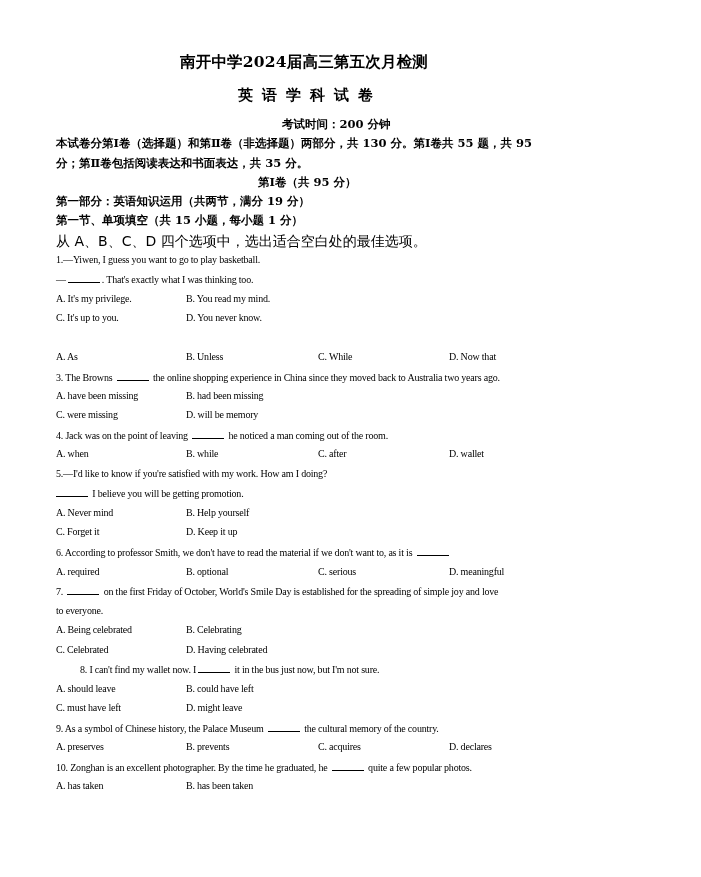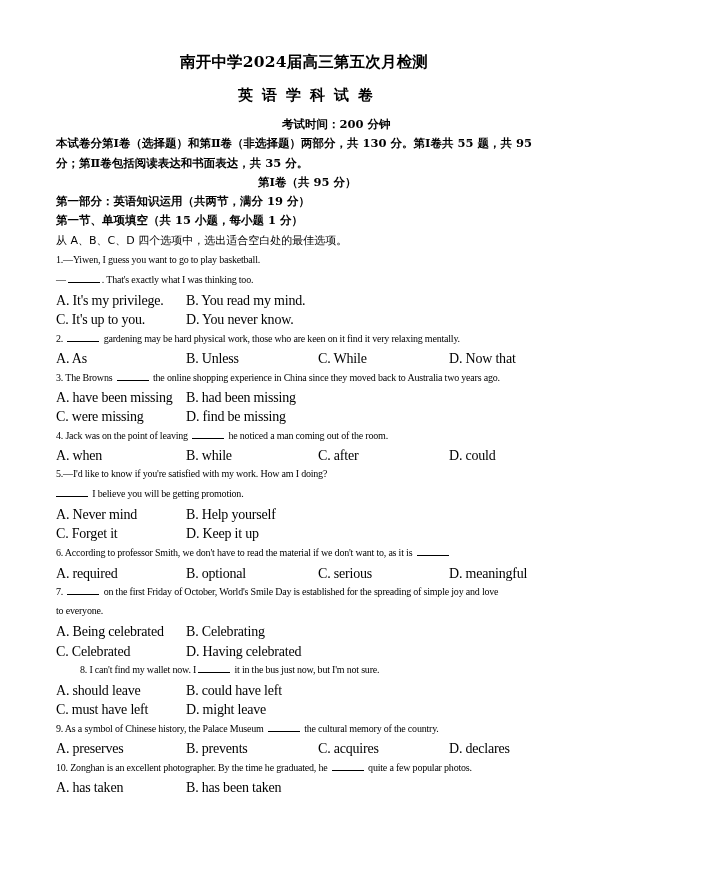--- a/index.html
+++ b/index.html
@@ -15,29 +15,29 @@
       font-family: Liberation Mono, monospace;
       font-size: 15px; font-weight: bold; letter-spacing: 9px; white-space: nowrap;
     }
     .bold-line {
       position: absolute; white-space: nowrap;
       font-family: "DejaVu Serif", "Liberation Serif", serif;
       font-size: 11.5px; font-weight: bold;
     }
     .inst {
       position: absolute; left: 56px; top: 233px; white-space: nowrap;
-      font-family: "DejaVu Sans", "Liberation Sans", sans-serif; font-size: 11px;
+      font-family: "DejaVu Sans", "Liberation Sans", sans-serif; font-size: 14px;
     }
     .line {
       position: absolute; left: 56px; white-space: nowrap;
       font-family: "Liberation Serif", "DejaVu Serif", serif;
       font-size: 10px; letter-spacing: -0.2px;
     }
     .opt { position: absolute; white-space: nowrap;
-      font-family: "Liberation Serif", "DejaVu Serif", serif; font-size: 14px; letter-spacing: -0.2px; }
+      font-family: "Liberation Serif", "DejaVu Serif", serif; font-size: 10px; letter-spacing: -0.2px; }
     .blank { display: inline-block; width: 32px; border-bottom: 1px solid #000; height: 9px; vertical-align: baseline; margin: 0 2px; }
     .blank.lead { margin-left: 0; }
   </style>
 </head>
 <body>
 
 <div class="page">
 
   <div class="title">南开中学2024届高三第五次月检测</div>
   <div class="subtitle">英语学科试卷</div>
@@ -50,37 +50,36 @@
   <div class="bold-line" style="left:56px; top:213px;">第一节、单项填空（共 15 小题，每小题 1 分）</div>
   <div class="inst">从 A、B、C、D 四个选项中，选出适合空白处的最佳选项。</div>
 
   <div class="line" style="top:254px;">1.—Yiwen, I guess you want to go to play basketball.</div>
   <div class="line" style="top:273px;"><span>—</span><span class="blank"></span><span>. That's exactly what I was thinking too.</span></div>
   <div class="opt" style="left:56px; top:293px;">A. It's my privilege.</div>
   <div class="opt" style="left:186px; top:293px;">B. You read my mind.</div>
   <div class="opt" style="left:56px; top:312px;">C. It's up to you.</div>
   <div class="opt" style="left:186px; top:312px;">D. You never know.</div>
 
-  <div class="line" style="top:332px;"><span>2. </span><span class="blank"></span><span> gardening may be hard physical work, those who are keen on it find it very relaxing mentally.</span></div>
   <div class="opt" style="left:56px; top:351px;">A. As</div>
   <div class="opt" style="left:186px; top:351px;">B. Unless</div>
   <div class="opt" style="left:318px; top:351px;">C. While</div>
   <div class="opt" style="left:449px; top:351px;">D. Now that</div>
 
   <div class="line" style="top:371px;"><span>3. The Browns </span><span class="blank"></span><span> the online shopping experience in China since they moved back to Australia two years ago.</span></div>
   <div class="opt" style="left:56px; top:390px;">A. have been missing</div>
   <div class="opt" style="left:186px; top:390px;">B. had been missing</div>
   <div class="opt" style="left:56px; top:409px;">C. were missing</div>
-  <div class="opt" style="left:186px; top:409px;">D. find be missing</div>
+  <div class="opt" style="left:186px; top:409px;">D. will be memory</div>
 
   <div class="line" style="top:429px;"><span>4. Jack was on the point of leaving </span><span class="blank"></span><span> he noticed a man coming out of the room.</span></div>
   <div class="opt" style="left:56px; top:448px;">A. when</div>
   <div class="opt" style="left:186px; top:448px;">B. while</div>
   <div class="opt" style="left:318px; top:448px;">C. after</div>
-  <div class="opt" style="left:449px; top:448px;">D. could</div>
+  <div class="opt" style="left:449px; top:448px;">D. wallet</div>
 
   <div class="line" style="top:468px;">5.—I'd like to know if you're satisfied with my work. How am I doing?</div>
   <div class="line" style="top:487px;"><span class="blank lead"></span><span> I believe you will be getting promotion.</span></div>
   <div class="opt" style="left:56px; top:507px;">A. Never mind</div>
   <div class="opt" style="left:186px; top:507px;">B. Help yourself</div>
   <div class="opt" style="left:56px; top:526px;">C. Forget it</div>
   <div class="opt" style="left:186px; top:526px;">D. Keep it up</div>
 
   <div class="line" style="top:546px;"><span>6. According to professor Smith, we don't have to read the material if we don't want to, as it is </span><span class="blank"></span></div>
   <div class="opt" style="left:56px; top:566px;">A. required</div>

